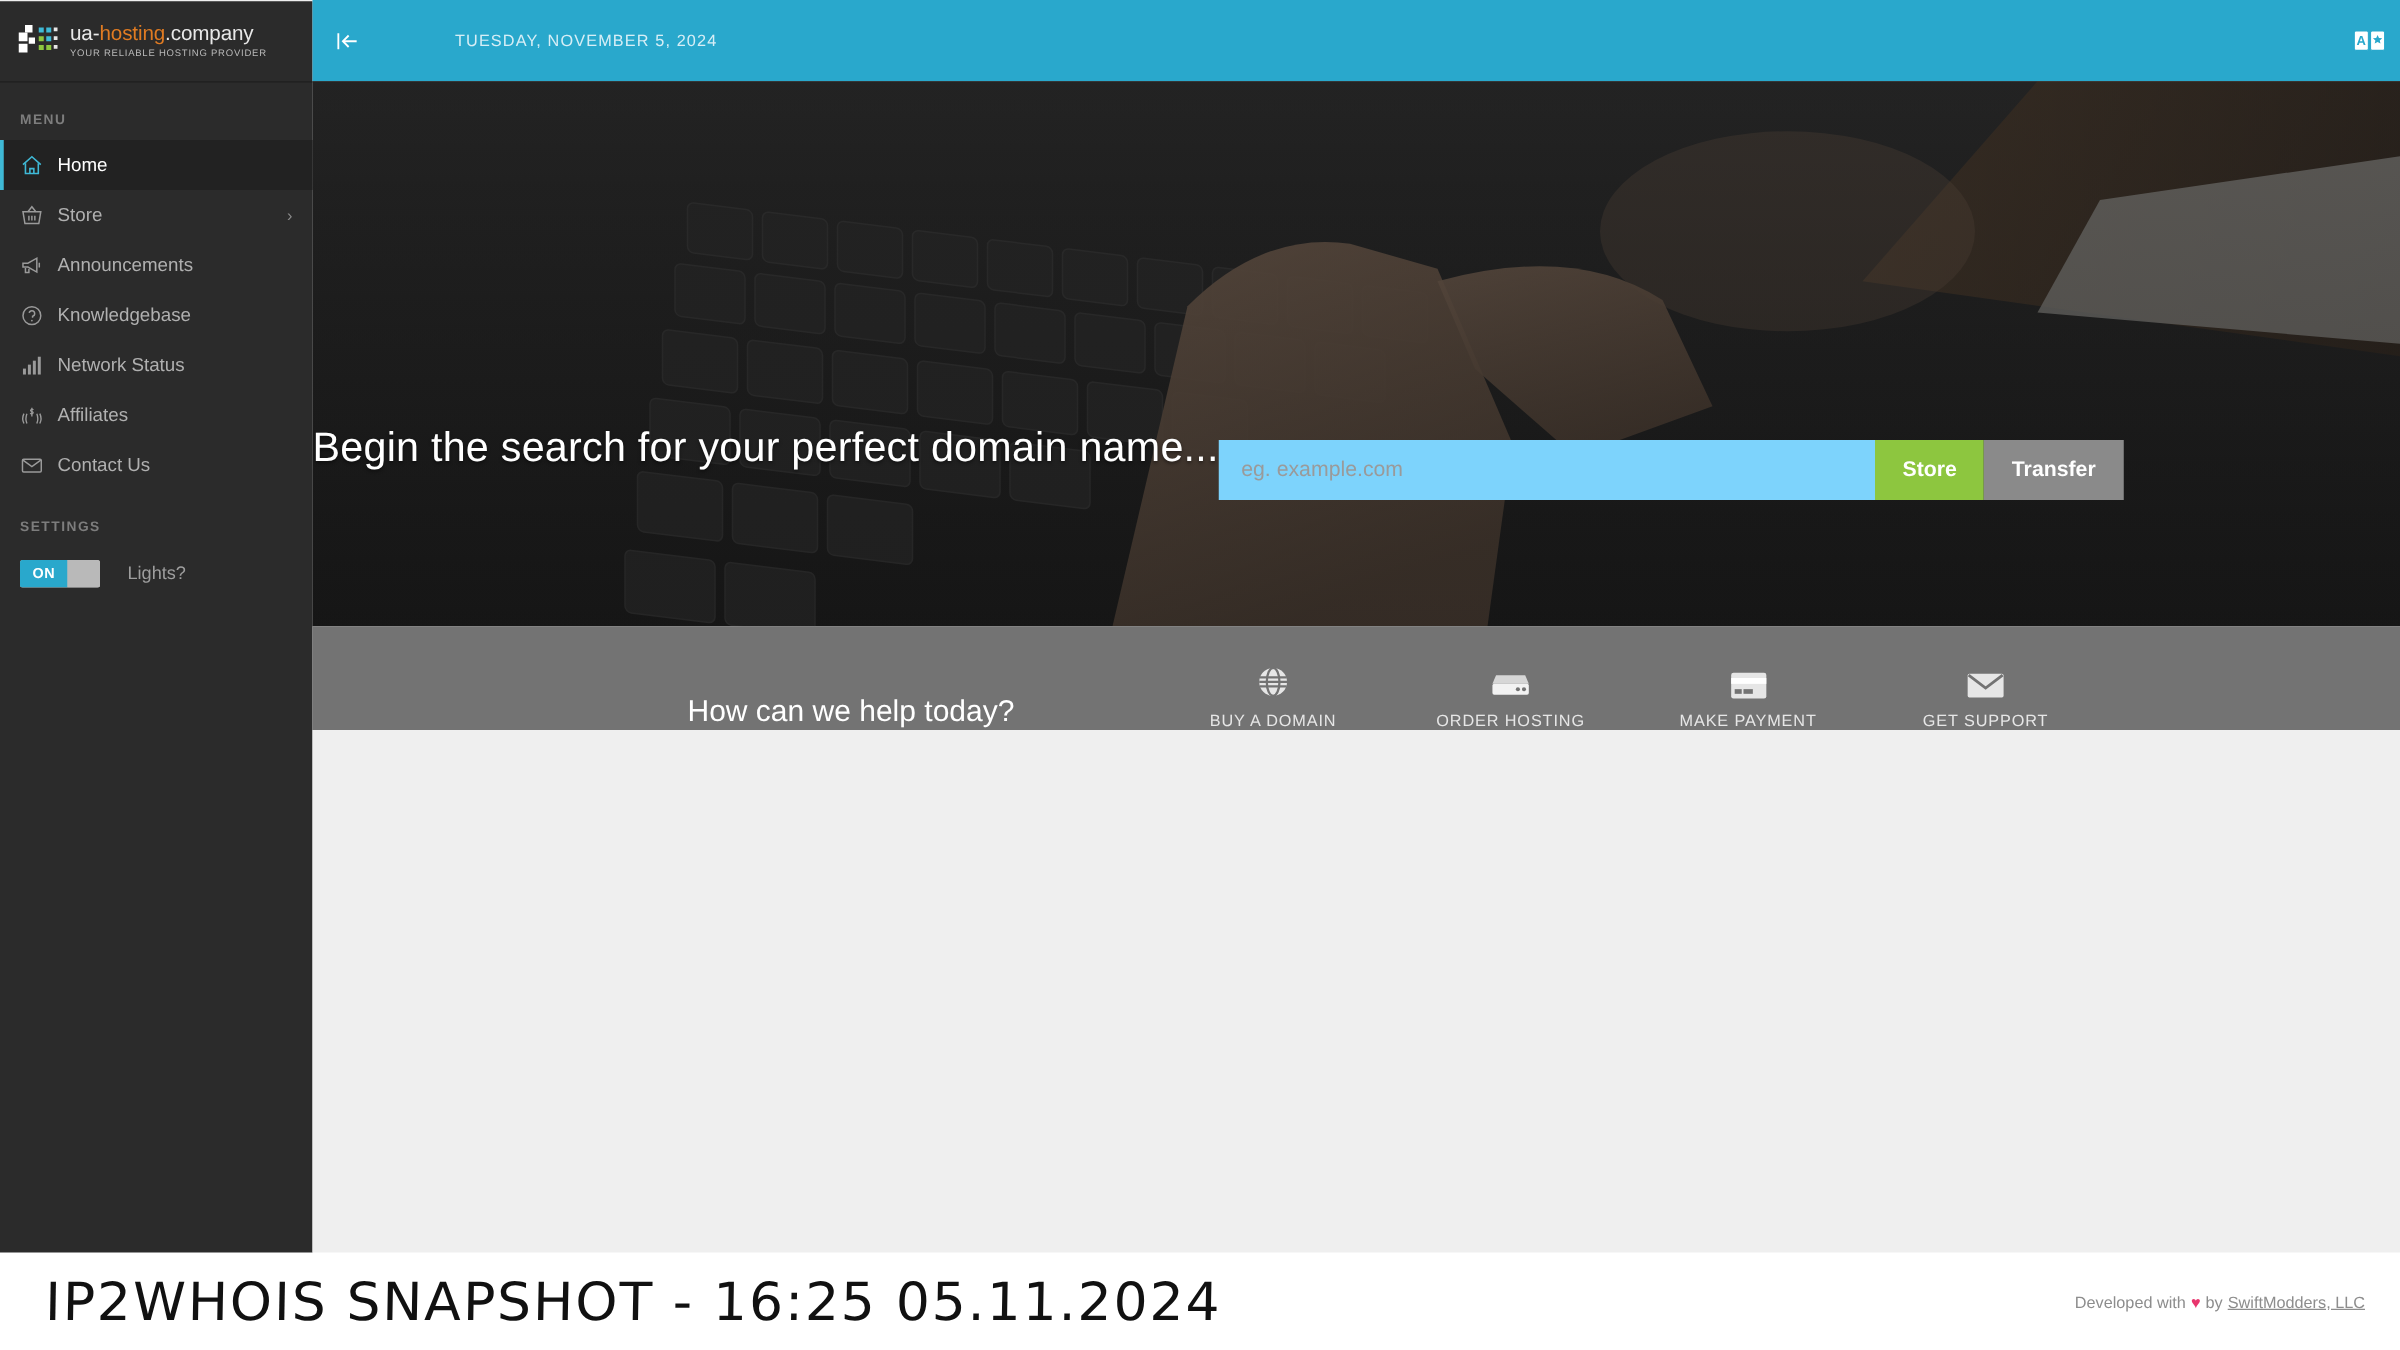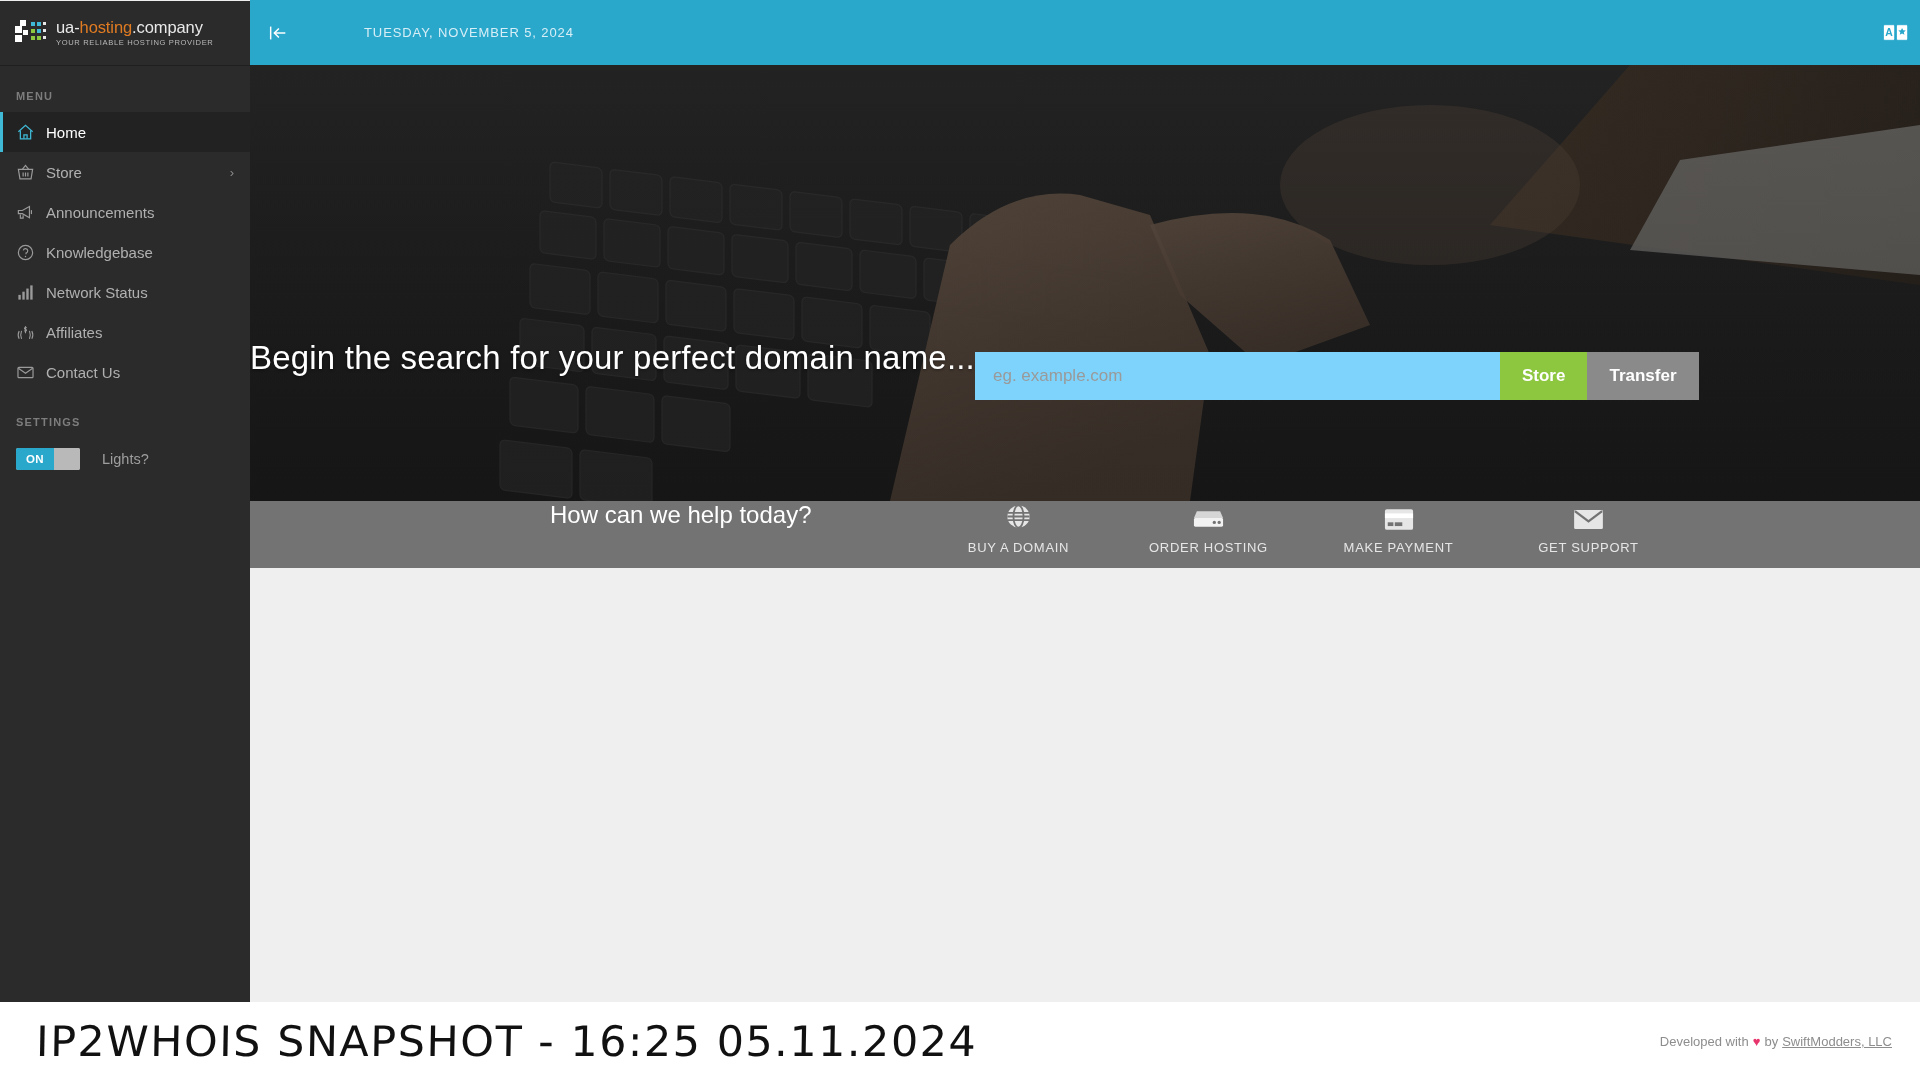--- a/index.html
+++ b/index.html
@@ -124,23 +124,23 @@
   }
   #transfer-btn {
     background:#8a8a8a; color:#fff; border:0; cursor:pointer;
     padding:0 22px; font-size:17px; font-weight:bold;
     font-family:"Liberation Sans", sans-serif;
   }
 
   
   #helpbar {
     position:absolute; left:250px; top:501px;
-    width:1670px; height:67px;
+    width:1670px; height:83px;
     background:#737373;
-    display:flex; align-items:flex-start;
+    display:flex; align-items:flex-end;
   }
   #help-title {
     color:#ffffff; font-size:24px; font-weight:400;
     margin-left:300px; white-space:nowrap;
   }
   #help-actions { display:flex; margin-left:112px; }
   .help-action {
     width:190px; display:flex; flex-direction:column;
     align-items:center; cursor:pointer; color:#e6e6e6;
   }

